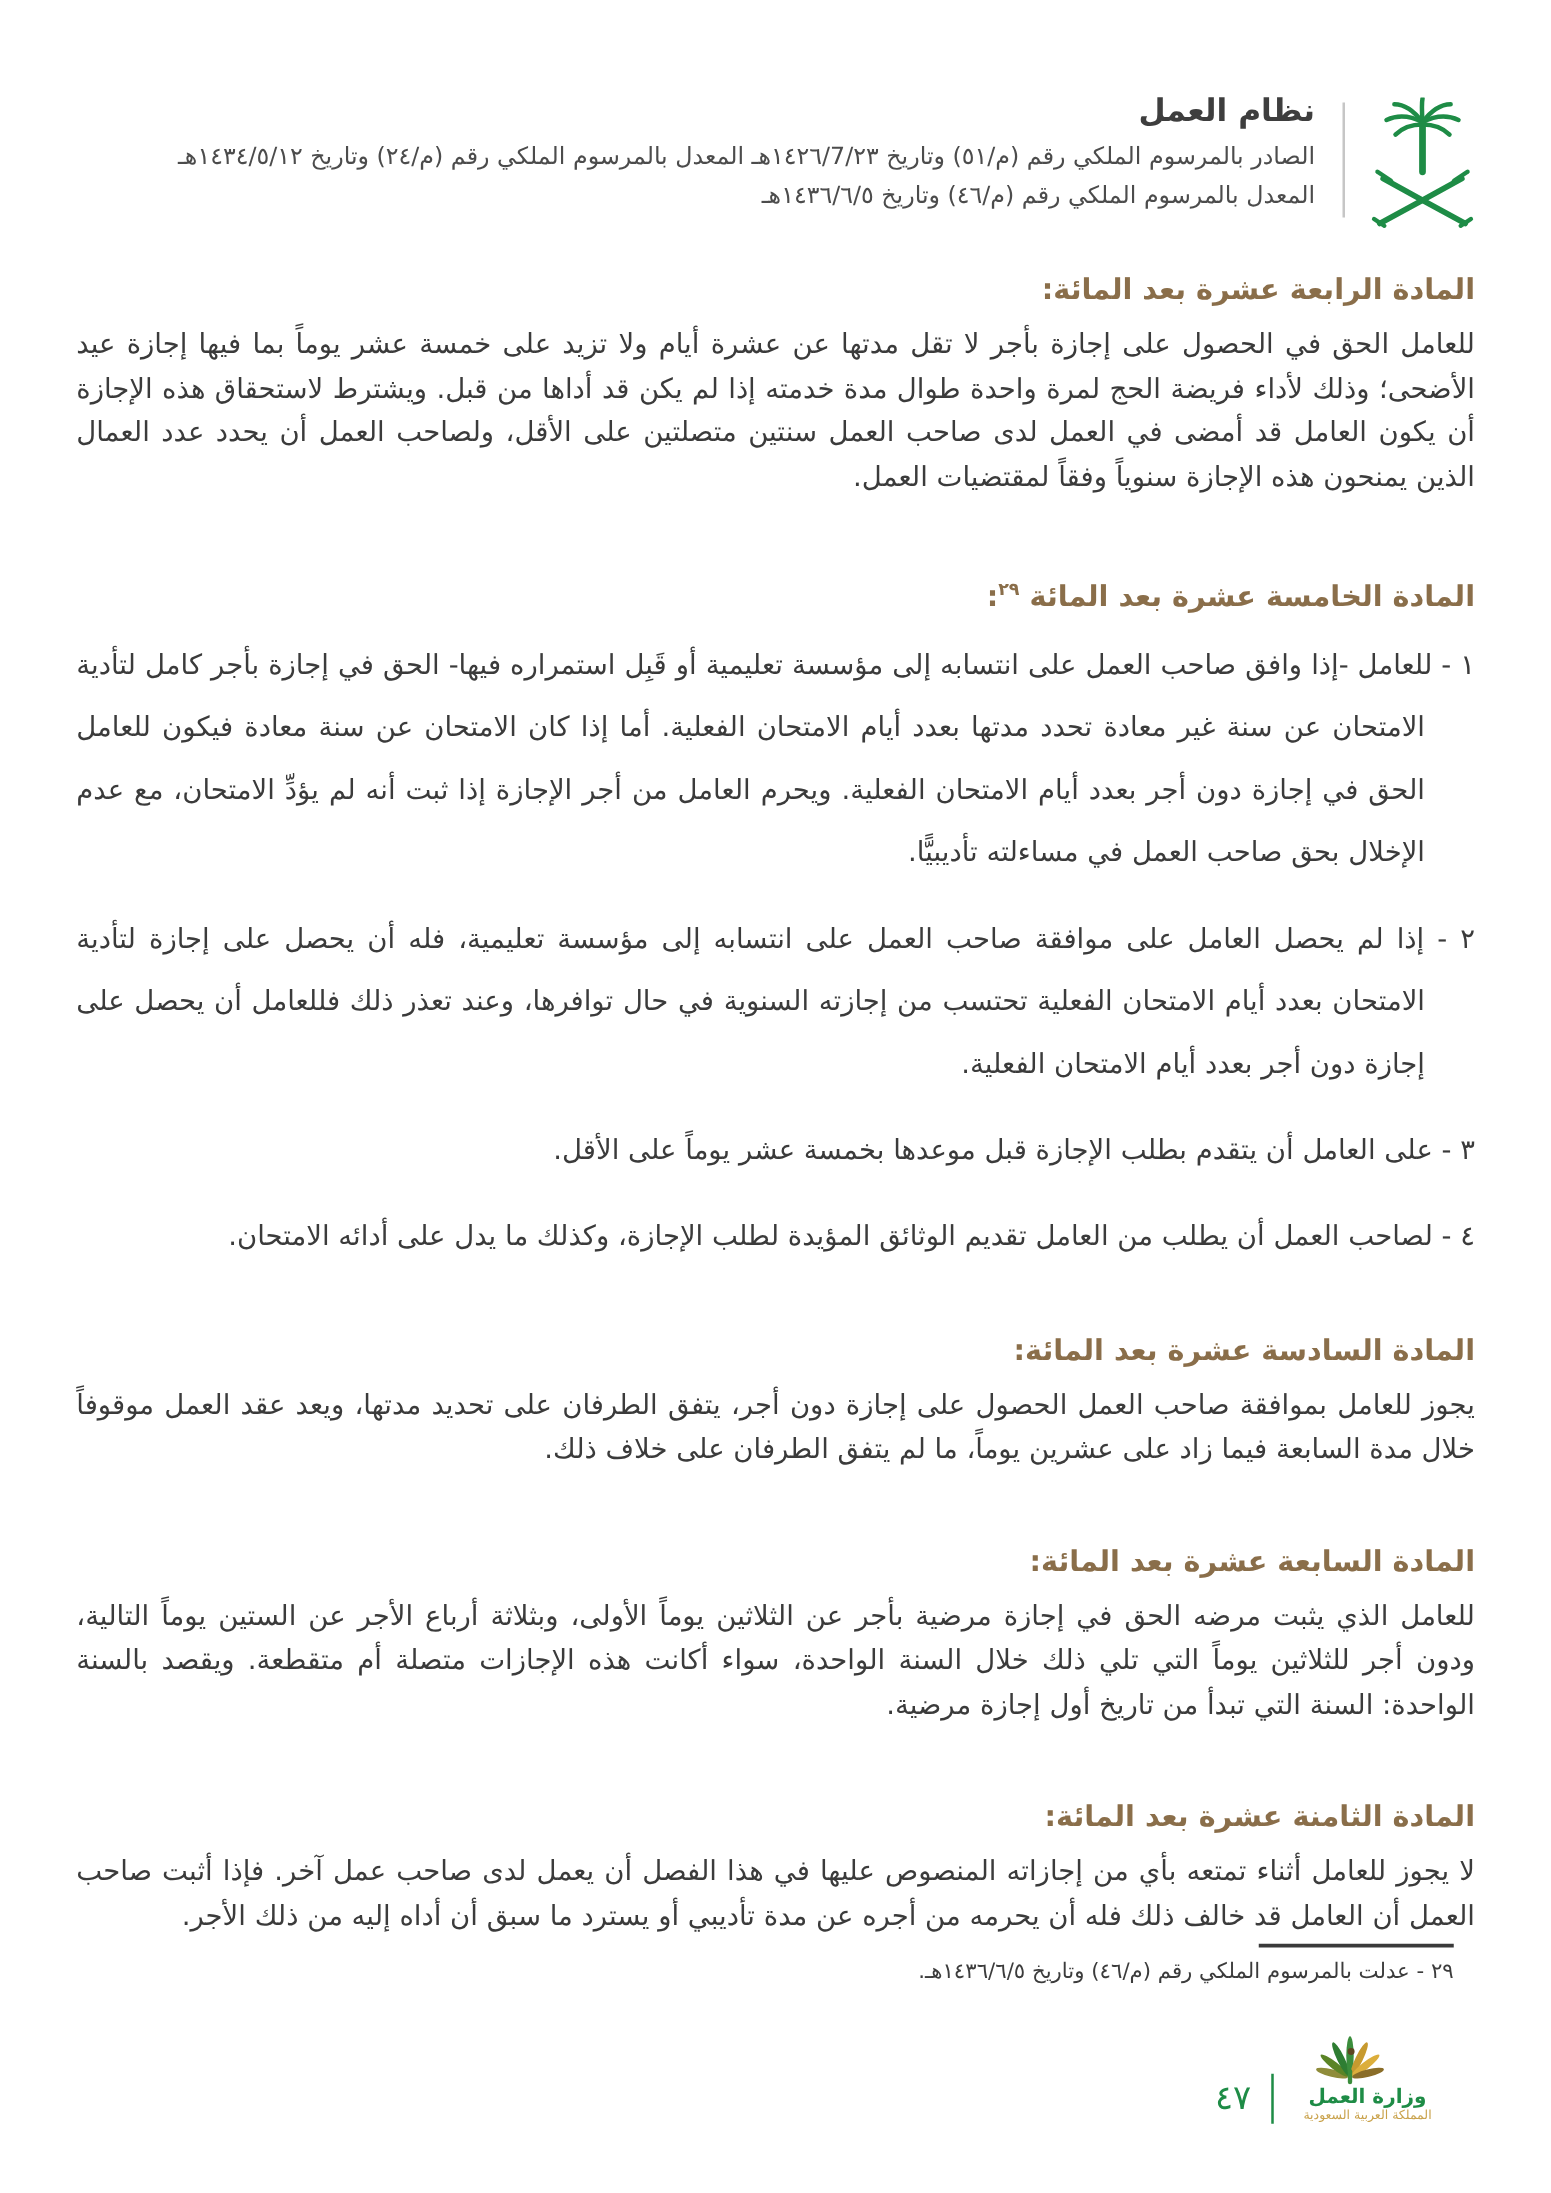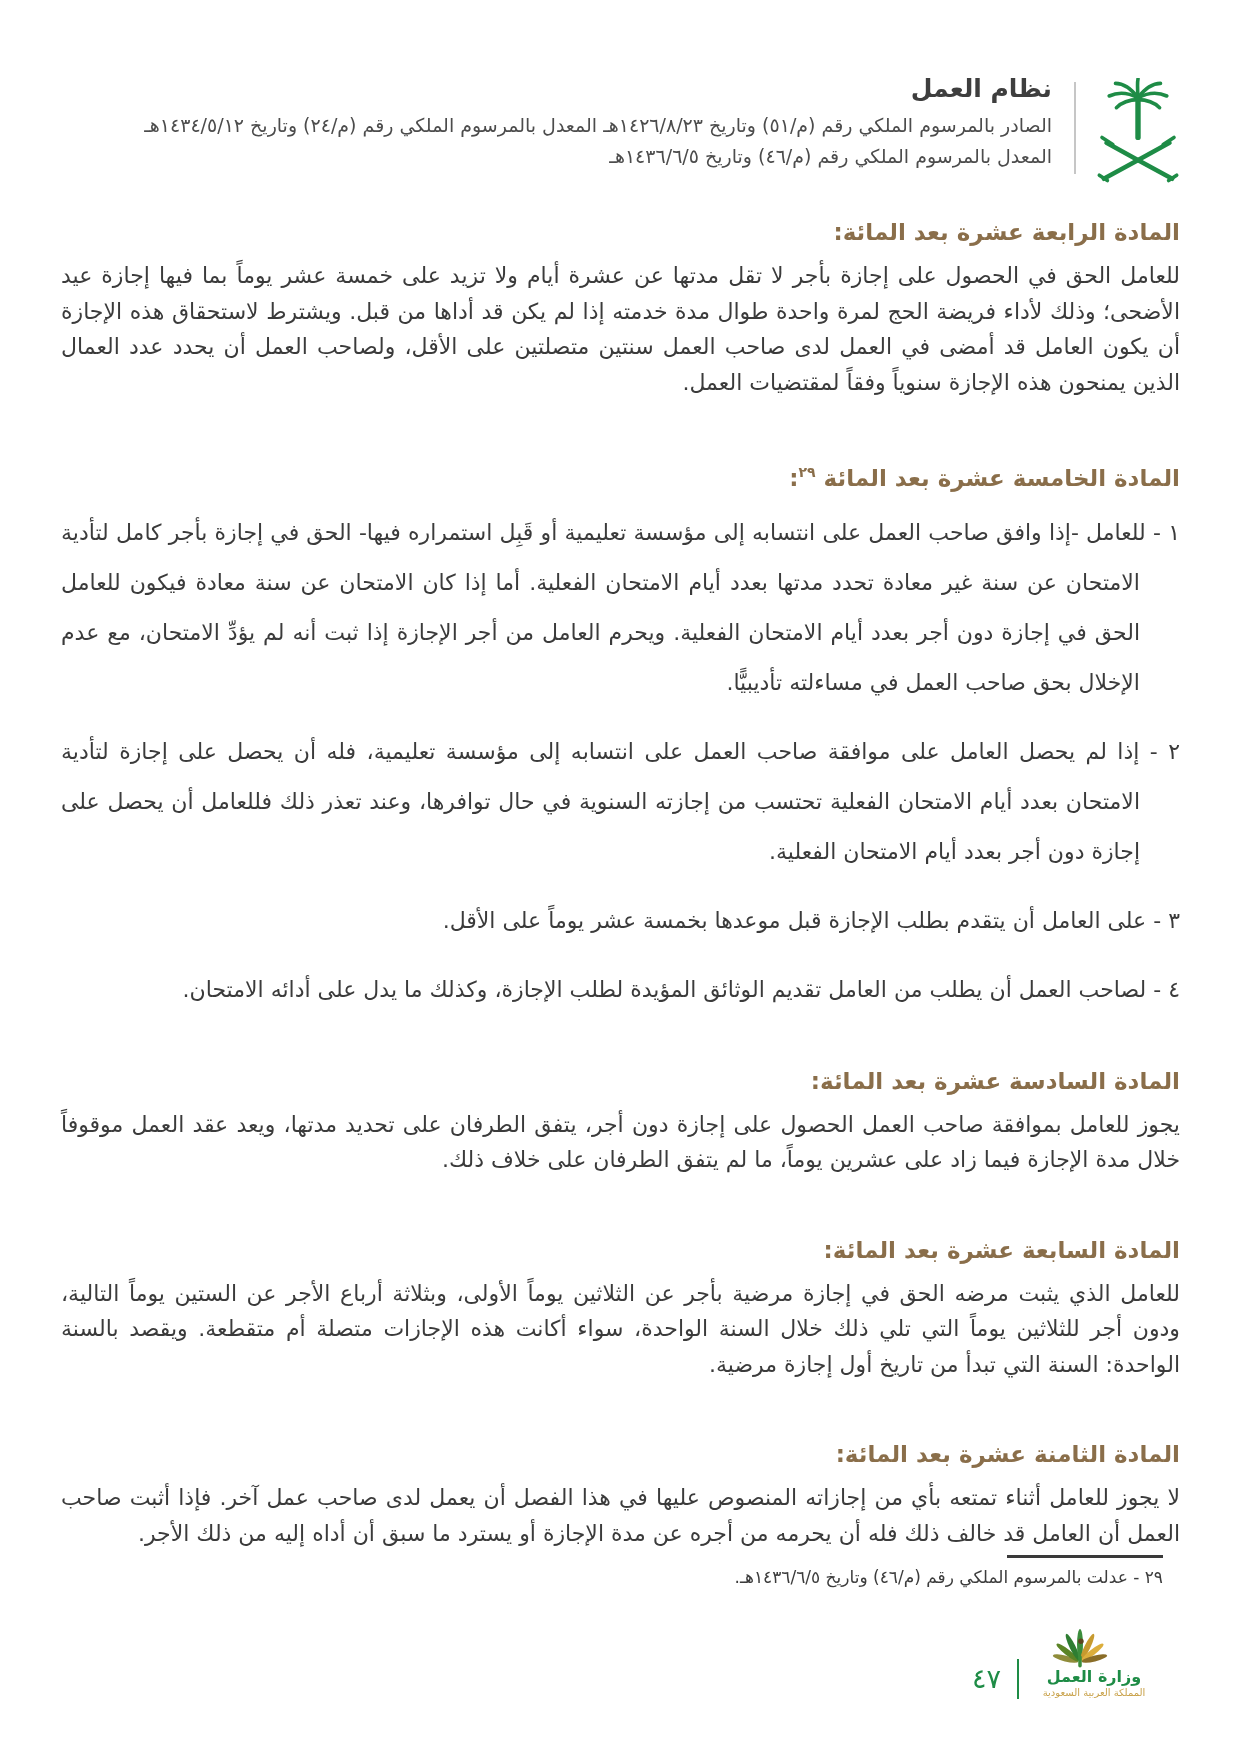--- a/index.html
+++ b/index.html
@@ -93,21 +93,21 @@
           <path d="M5,66 L17,74" stroke-width="4"></path>
           <path d="M85,66 L73,74" stroke-width="4"></path>
           <path d="M79,114 L88,108" stroke-width="4"></path>
           <path d="M11,114 L2,108" stroke-width="4"></path>
         </g>
       </svg>
     </span>
     <span class="header-divider"></span>
     <div class="header-text">
       <h1 class="header-title">نظام العمل</h1>
-      <p class="header-sub">الصادر بالمرسوم الملكي رقم (م/٥١) وتاريخ ١٤٢٦/٨/٢٣هـ المعدل بالمرسوم الملكي رقم (م/٢٤) وتاريخ ١٤٣٤/٥/١٢هـ</p>
+      <p class="header-sub">الصادر بالمرسوم الملكي رقم (م/٥١) وتاريخ ١٤٢٦/7/٢٣هـ المعدل بالمرسوم الملكي رقم (م/٢٤) وتاريخ ١٤٣٤/٥/١٢هـ</p>
       <p class="header-sub">المعدل بالمرسوم الملكي رقم (م/٤٦) وتاريخ ١٤٣٦/٦/٥هـ</p>
     </div>
   </header>
 
   <main>
 
     <section class="section">
       <h2 class="sec-heading">المادة الرابعة عشرة بعد المائة:</h2>
       <p class="body-par">للعامل الحق في الحصول على إجازة بأجر لا تقل مدتها عن عشرة أيام ولا تزيد على خمسة عشر يوماً بما فيها إجازة عيد الأضحى؛ وذلك لأداء فريضة الحج لمرة واحدة طوال مدة خدمته إذا لم يكن قد أداها من قبل. ويشترط لاستحقاق هذه الإجازة أن يكون العامل قد أمضى في العمل لدى صاحب العمل سنتين متصلتين على الأقل، ولصاحب العمل أن يحدد عدد العمال الذين يمنحون هذه الإجازة سنوياً وفقاً لمقتضيات العمل.</p>
     </section>
@@ -115,31 +115,31 @@
     <section class="section">
       <h2 class="sec-heading"><span>المادة الخامسة عشرة بعد المائة </span><sup>٢٩</sup><span>:</span></h2>
       <div class="list-item"><span class="num">١ - </span><span>للعامل -إذا وافق صاحب العمل على انتسابه إلى مؤسسة تعليمية أو قَبِل استمراره فيها- الحق في إجازة بأجر كامل لتأدية الامتحان عن سنة غير معادة تحدد مدتها بعدد أيام الامتحان الفعلية. أما إذا كان الامتحان عن سنة معادة فيكون للعامل الحق في إجازة دون أجر بعدد أيام الامتحان الفعلية. ويحرم العامل من أجر الإجازة إذا ثبت أنه لم يؤدِّ الامتحان، مع عدم الإخلال بحق صاحب العمل في مساءلته تأديبيًّا.</span></div>
       <div class="list-item"><span class="num">٢ - </span><span>إذا لم يحصل العامل على موافقة صاحب العمل على انتسابه إلى مؤسسة تعليمية، فله أن يحصل على إجازة لتأدية الامتحان بعدد أيام الامتحان الفعلية تحتسب من إجازته السنوية في حال توافرها، وعند تعذر ذلك فللعامل أن يحصل على إجازة دون أجر بعدد أيام الامتحان الفعلية.</span></div>
       <div class="list-item"><span class="num">٣ - </span><span>على العامل أن يتقدم بطلب الإجازة قبل موعدها بخمسة عشر يوماً على الأقل.</span></div>
       <div class="list-item"><span class="num">٤ - </span><span>لصاحب العمل أن يطلب من العامل تقديم الوثائق المؤيدة لطلب الإجازة، وكذلك ما يدل على أدائه الامتحان.</span></div>
     </section>
 
     <section class="section tight">
       <h2 class="sec-heading">المادة السادسة عشرة بعد المائة:</h2>
-      <p class="body-par">يجوز للعامل بموافقة صاحب العمل الحصول على إجازة دون أجر، يتفق الطرفان على تحديد مدتها، ويعد عقد العمل موقوفاً خلال مدة الإجازة فيما زاد على عشرين يوماً، ما لم يتفق الطرفان على خلاف ذلك.</p>
+      <p class="body-par">يجوز للعامل بموافقة صاحب العمل الحصول على إجازة دون أجر، يتفق الطرفان على تحديد مدتها، ويعد عقد العمل موقوفاً خلال مدة السابعة فيما زاد على عشرين يوماً، ما لم يتفق الطرفان على خلاف ذلك.</p>
     </section>
 
     <section class="section">
       <h2 class="sec-heading">المادة السابعة عشرة بعد المائة:</h2>
       <p class="body-par">للعامل الذي يثبت مرضه الحق في إجازة مرضية بأجر عن الثلاثين يوماً الأولى، وبثلاثة أرباع الأجر عن الستين يوماً التالية، ودون أجر للثلاثين يوماً التي تلي ذلك خلال السنة الواحدة، سواء أكانت هذه الإجازات متصلة أم متقطعة. ويقصد بالسنة الواحدة: السنة التي تبدأ من تاريخ أول إجازة مرضية.</p>
     </section>
 
     <section class="section">
       <h2 class="sec-heading">المادة الثامنة عشرة بعد المائة:</h2>
-      <p class="body-par">لا يجوز للعامل أثناء تمتعه بأي من إجازاته المنصوص عليها في هذا الفصل أن يعمل لدى صاحب عمل آخر. فإذا أثبت صاحب العمل أن العامل قد خالف ذلك فله أن يحرمه من أجره عن مدة الإجازة أو يسترد ما سبق أن أداه إليه من ذلك الأجر.</p>
+      <p class="body-par">لا يجوز للعامل أثناء تمتعه بأي من إجازاته المنصوص عليها في هذا الفصل أن يعمل لدى صاحب عمل آخر. فإذا أثبت صاحب العمل أن العامل قد خالف ذلك فله أن يحرمه من أجره عن مدة تأديبي أو يسترد ما سبق أن أداه إليه من ذلك الأجر.</p>
     </section>
 
   </main>
 
   <div class="footnote">
     <span class="footnote-rule"></span>
     <p class="footnote-text">٢٩ - عدلت بالمرسوم الملكي رقم (م/٤٦) وتاريخ ١٤٣٦/٦/٥هـ.</p>
   </div>
 
   <footer class="doc-footer">

